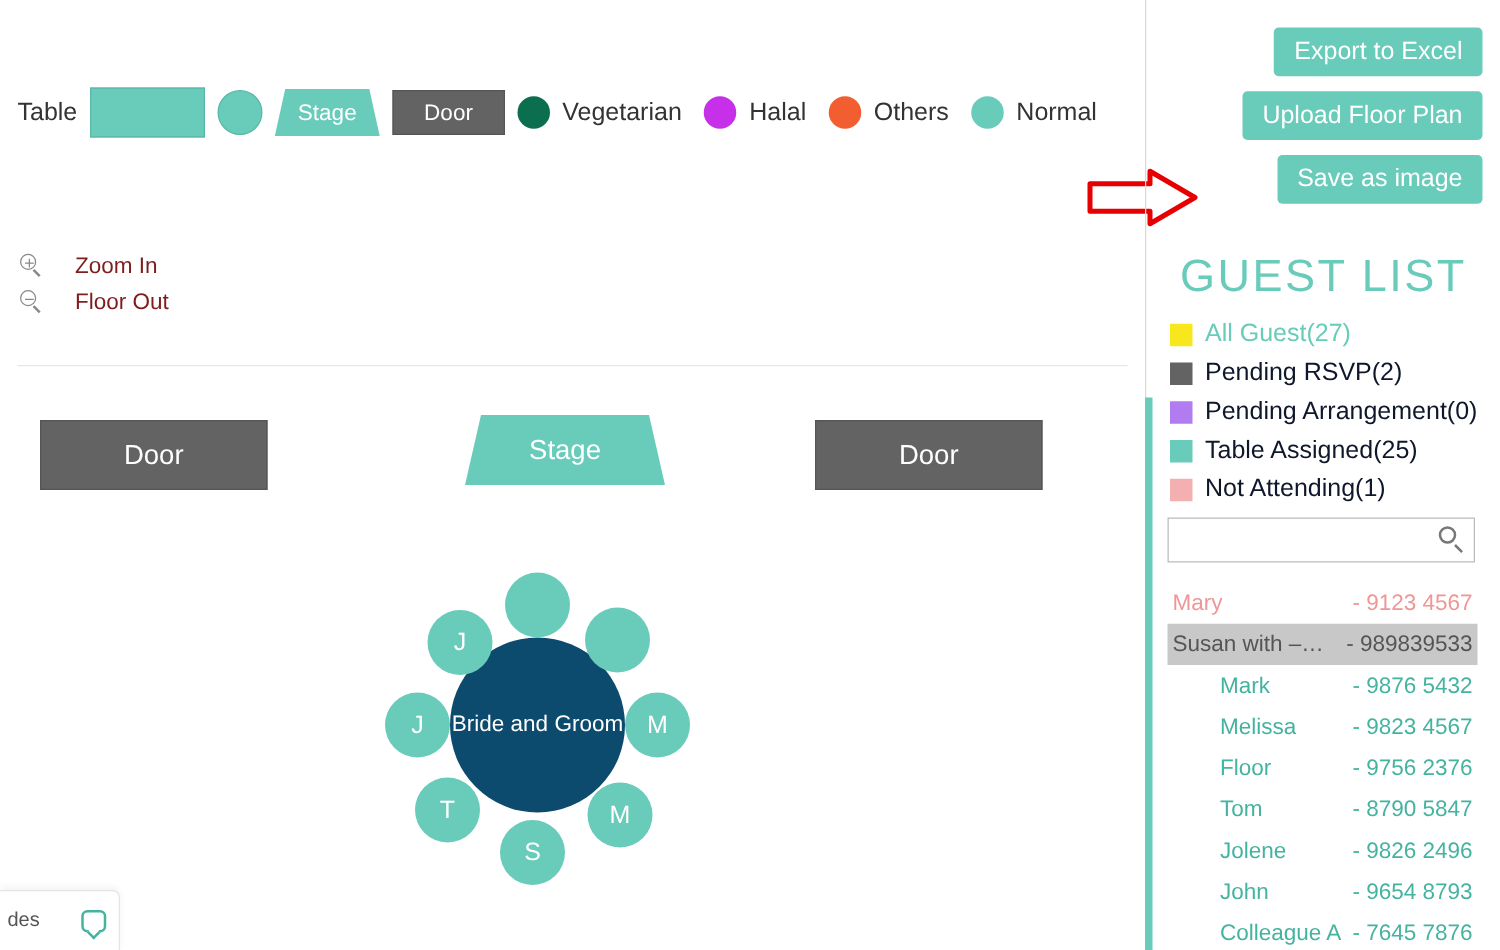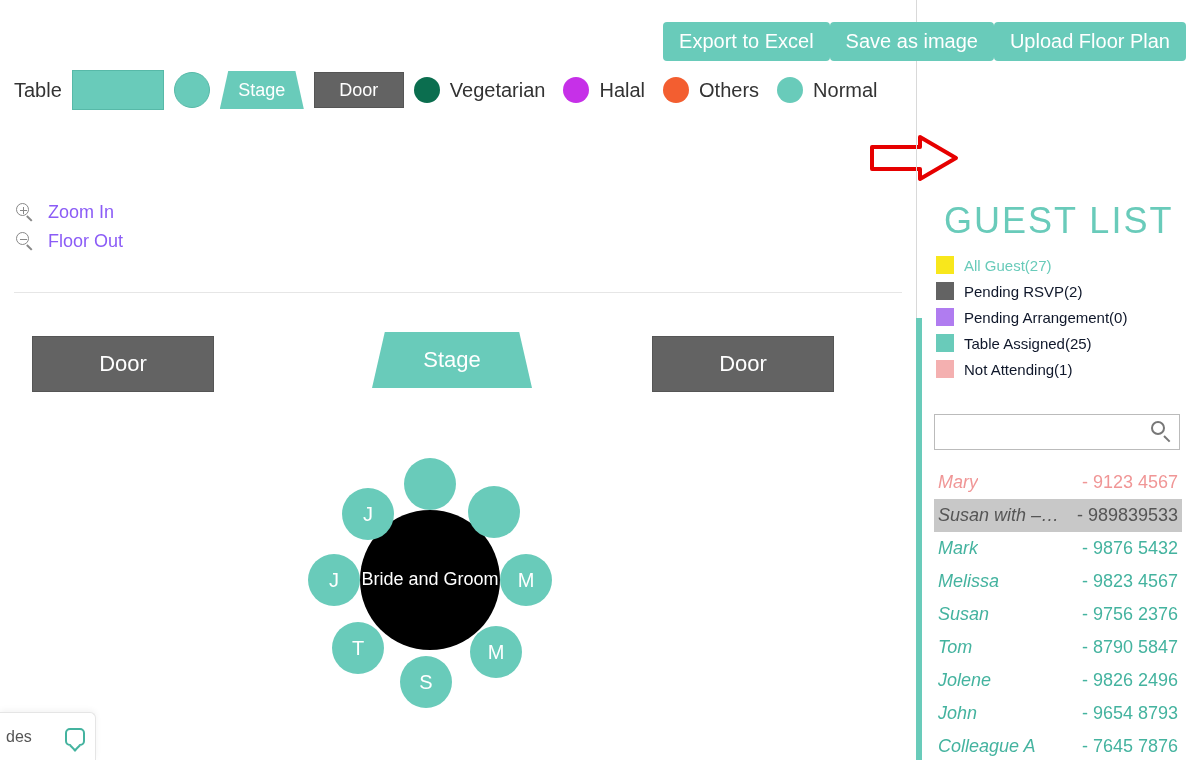--- a/index.html
+++ b/index.html
@@ -18,69 +18,69 @@
   .legend .door { width: 90px; height: 36px; background: #636363; color: #fff; font-size: 18px; display:flex; align-items:center; justify-content:center; border:1px solid #555; }
   .legend .dot { width: 26px; height: 26px; border-radius: 50%; }
   .legend .dot.veg { background: #0B6E4F; }
   .legend .dot.halal { background: #C630E8; }
   .legend .dot.others { background: #F35E30; }
   .legend .dot.normal { background: #69CBBA; }
   .legend .diet-label { font-size: 20px; color: #333; margin-right: 8px; }
 
   
   .zoom-block { position: absolute; left: 16px; top: 202px; }
-  .zoom-row { display: flex; align-items: center; gap: 12px; color: #8b5cf6; font-size: 18px; margin-bottom: 8px; cursor: pointer; }
+  .zoom-row { display: flex; align-items: center; gap: 24px; color: #7f1d1d; font-size: 18px; margin-bottom: 8px; cursor: pointer; }
   .zoom-icon { width: 20px; height: 20px; position: relative; }
   .zoom-icon .circle { width: 13px; height: 13px; border: 1.5px solid #888; border-radius: 50%; position: absolute; left: 0; top: 0; }
   .zoom-icon .handle { width: 7px; height: 1.5px; background: #888; position: absolute; left: 11px; top: 12px; transform: rotate(45deg); transform-origin: left center; }
   .zoom-icon .plus-h, .zoom-icon .plus-v, .zoom-icon .minus { position: absolute; background: #888; }
   .zoom-icon .plus-h { width: 7px; height: 1px; left: 4px; top: 7px; }
   .zoom-icon .plus-v { width: 1px; height: 7px; left: 7px; top: 4px; }
   .zoom-icon .minus  { width: 7px; height: 1px; left: 4px; top: 7px; }
 
   .divider { position: absolute; left: 14px; top: 292px; width: 888px; border-top: 1px solid #e6e6e6; }
 
   
   .floor { position: absolute; left: 0; top: 300px; width: 916px; height: 460px; }
   .floor .door-box { position: absolute; width: 182px; height: 56px; background: #636363; color: #fff; font-size: 22px; display:flex; align-items:center; justify-content:center; border: 1px solid #555; }
   .floor .door-left  { left: 32px; top: 36px; }
   .floor .door-right { left: 652px; top: 36px; }
   .floor .stage-box { position: absolute; left: 372px; top: 32px; width: 160px; height: 56px; background: #69CBBA; color: #fff; font-size: 22px; display:flex; align-items:center; justify-content:center; clip-path: polygon(8% 0, 92% 0, 100% 100%, 0 100%); }
 
   .table-group { position: absolute; left: 300px; top: 150px; width: 260px; height: 260px; }
-  .table-main { position: absolute; left: 60px; top: 60px; width: 140px; height: 140px; background: #000000; border-radius: 50%; color: #fff; display:flex; align-items:center; justify-content:center; text-align:center; font-size: 18px; line-height: 1.3; }
+  .table-main { position: absolute; left: 60px; top: 60px; width: 140px; height: 140px; background: #0c4a6e; border-radius: 50%; color: #fff; display:flex; align-items:center; justify-content:center; text-align:center; font-size: 18px; line-height: 1.3; }
   .seat { position: absolute; width: 52px; height: 52px; background: #69CBBA; border-radius: 50%; color: #fff; display:flex; align-items:center; justify-content:center; font-size: 20px; }
 
   
-  .side-btns { position: absolute; right: 14px; top: 22px; display: flex; flex-direction: row; align-items: flex-end; }
+  .side-btns { position: absolute; right: 14px; top: 22px; display: flex; flex-direction: column; gap: 12px; align-items: flex-end; }
   .btn { background: #69CBBA; color: #fff; font-size: 20px; padding: 8px 16px; border-radius: 4px; border: none; cursor: pointer; white-space: nowrap; }
 
   
   .arrow { position: absolute; left: 870px; top: 135px; width: 90px; height: 46px; }
   .arrow svg { overflow: visible; }
 
   .guest-title { position: absolute; left: 944px; top: 200px; font-size: 36px; color: #69CBBA; letter-spacing: 2px; }
 
   .legend2 { position: absolute; left: 936px; top: 256px; display:flex; flex-direction: column; gap: 8px; }
-  .legend2-row { display: flex; align-items: center; gap: 10px; font-size: 15px; }
+  .legend2-row { display: flex; align-items: center; gap: 10px; font-size: 20px; }
   .swatch { width: 18px; height: 18px; }
   .legend2-row .lbl.active { color: #69CBBA; }
   .legend2-row .lbl { color: #0f172a; }
 
   .search-wrap { position: absolute; left: 934px; top: 414px; width: 246px; height: 36px; border: 1px solid #bbb; display:flex; align-items:center; padding: 0 6px; }
   .search-wrap input { flex: 1; border: none; outline: none; font-size: 16px; height: 100%; background: transparent; }
   .search-wrap .mag { width: 22px; height: 22px; position: relative; }
   .search-wrap .mag .c { width: 14px; height: 14px; border: 2px solid #777; border-radius: 50%; position:absolute; left:0; top:0; }
   .search-wrap .mag .h { width: 8px; height: 2px; background: #777; position:absolute; left: 13px; top: 14px; transform: rotate(45deg); transform-origin: left center; }
 
   .guest-list { position: absolute; left: 934px; top: 466px; width: 248px; display:flex; flex-direction:column; }
   .guest-row { display:flex; justify-content: space-between; font-size: 18px; padding: 6px 4px; white-space: nowrap; overflow: hidden; }
-  .guest-row .name { overflow: hidden; text-overflow: ellipsis; max-width: 126px; font-style: italic; }
+  .guest-row .name { overflow: hidden; text-overflow: ellipsis; max-width: 126px; }
   .guest-row .phone { white-space: nowrap; }
-  .guest-row.teal { color: #44B39F; }
+  .guest-row.teal { color: #44B39F; margin-left: 38px; }
   .guest-row.pink { color: #F09696; }
   .guest-row.grey { background: #c8c8c8; color: #555; }
 
   
   .chat-stub { position: absolute; left: 0; bottom: 0; width: 96px; height: 48px; background: #fff; border: 1px solid #e5e5e5; border-bottom: none; border-left: none; border-top-right-radius: 6px; display:flex; align-items:center; justify-content:space-between; padding: 0 10px 0 6px; box-shadow: 0 -2px 6px rgba(0,0,0,0.05); }
   .chat-stub .txt { color: #555; font-size: 16px; }
   .chat-stub .bubble { width: 20px; height: 18px; border: 2px solid #44B39F; border-radius: 5px; position: relative; }
   .chat-stub .bubble::after { content: ""; position: absolute; left: 4px; bottom: -6px; width: 6px; height: 6px; border-left: 2px solid #44B39F; border-bottom: 2px solid #44B39F; background:#fff; transform: rotate(-45deg); }
 
   .green-bar { position: absolute; left: 916px; top: 318px; width: 6px; height: 442px; background: #69CBBA; }
@@ -149,22 +149,22 @@
 
 <div class="arrow">
   <svg width="90" height="46">
     <path d="M2 12 L50 12 L50 2 L86 23 L50 44 L50 34 L2 34 Z" fill="none" stroke="#E60000" stroke-width="4" stroke-linejoin="round"></path>
   </svg>
 </div>
 
 <div class="sidebar">
   <div class="side-btns">
     <button class="btn">Export to Excel</button>
+    <button class="btn">Upload Floor Plan</button>
     <button class="btn">Save as image</button>
-    <button class="btn">Upload Floor Plan</button>
   </div>
 </div>
 
 <div class="green-bar"></div>
 
 <div class="guest-title">GUEST LIST</div>
 
 <div class="legend2" id="filters">
     <div class="legend2-row">
       <span class="swatch" style="background: rgb(248, 231, 28);"></span>
@@ -207,21 +207,21 @@
     </div>
     <div class="guest-row teal">
       <span class="name">Mark</span>
       <span class="phone">- 9876 5432</span>
     </div>
     <div class="guest-row teal">
       <span class="name">Melissa</span>
       <span class="phone">- 9823 4567</span>
     </div>
     <div class="guest-row teal">
-      <span class="name">Susan</span>
+      <span class="name">Floor</span>
       <span class="phone">- 9756 2376</span>
     </div>
     <div class="guest-row teal">
       <span class="name">Tom</span>
       <span class="phone">- 8790 5847</span>
     </div>
     <div class="guest-row teal">
       <span class="name">Jolene</span>
       <span class="phone">- 9826 2496</span>
     </div>

